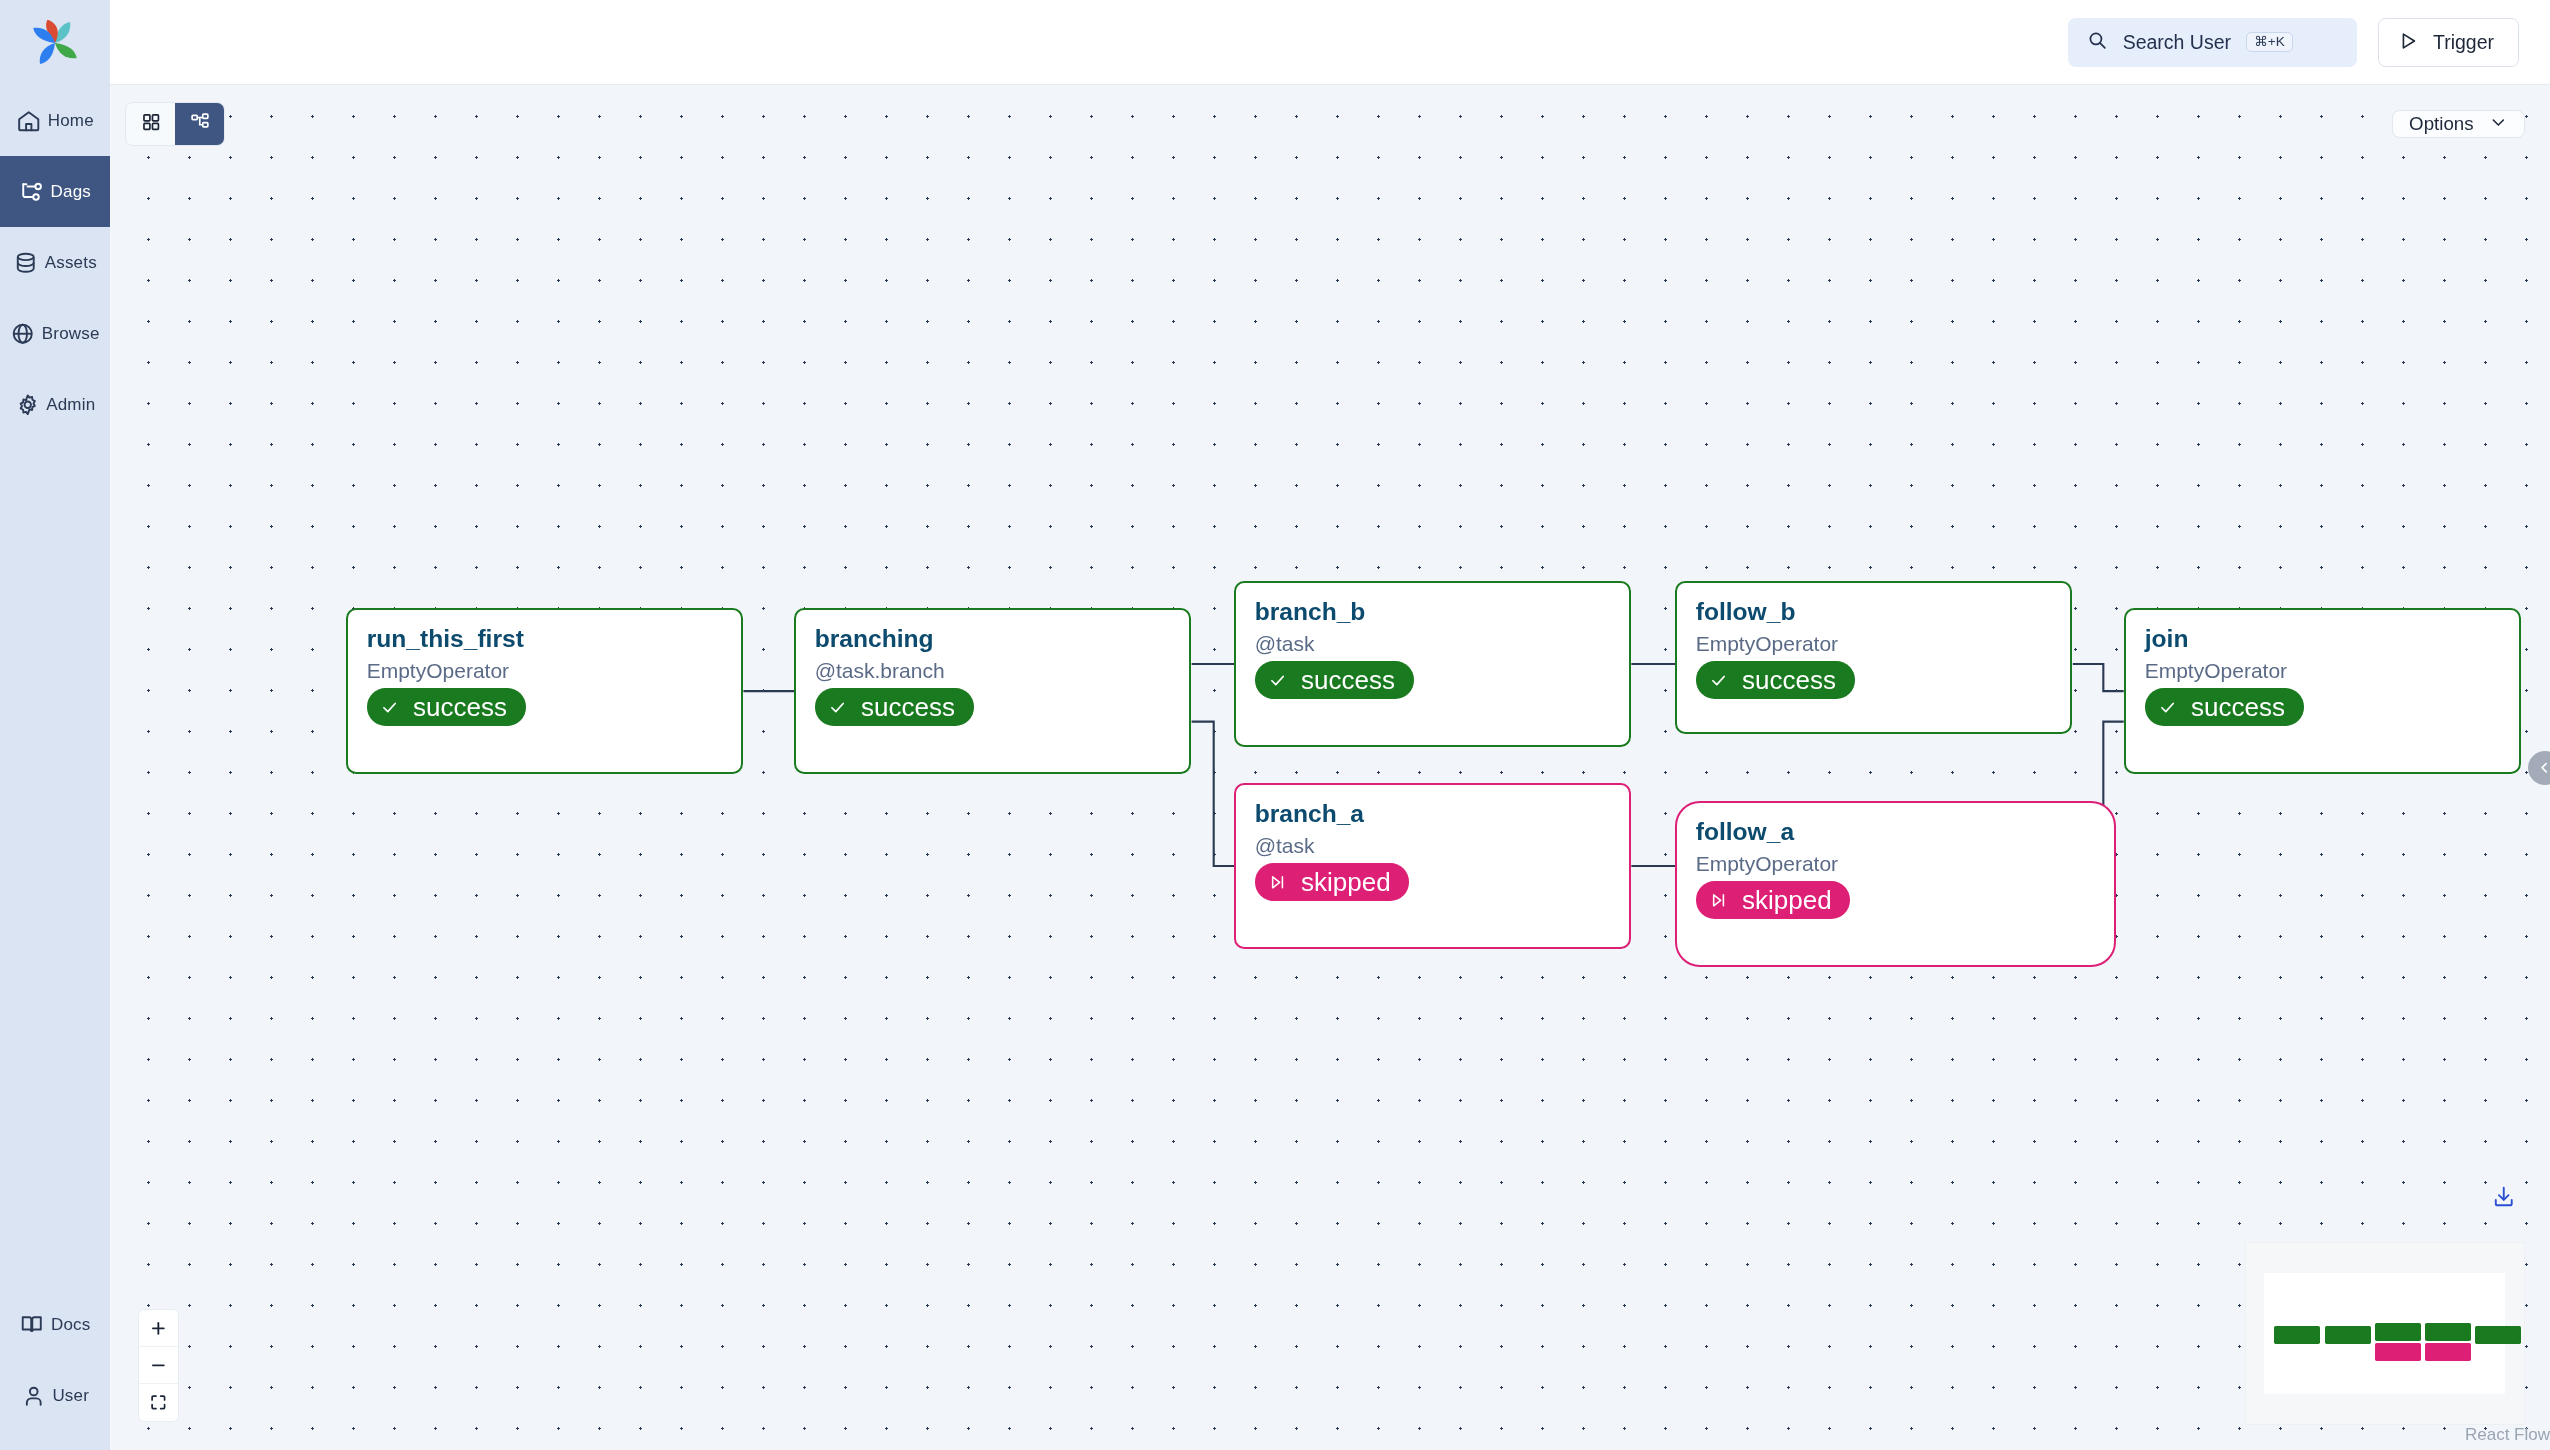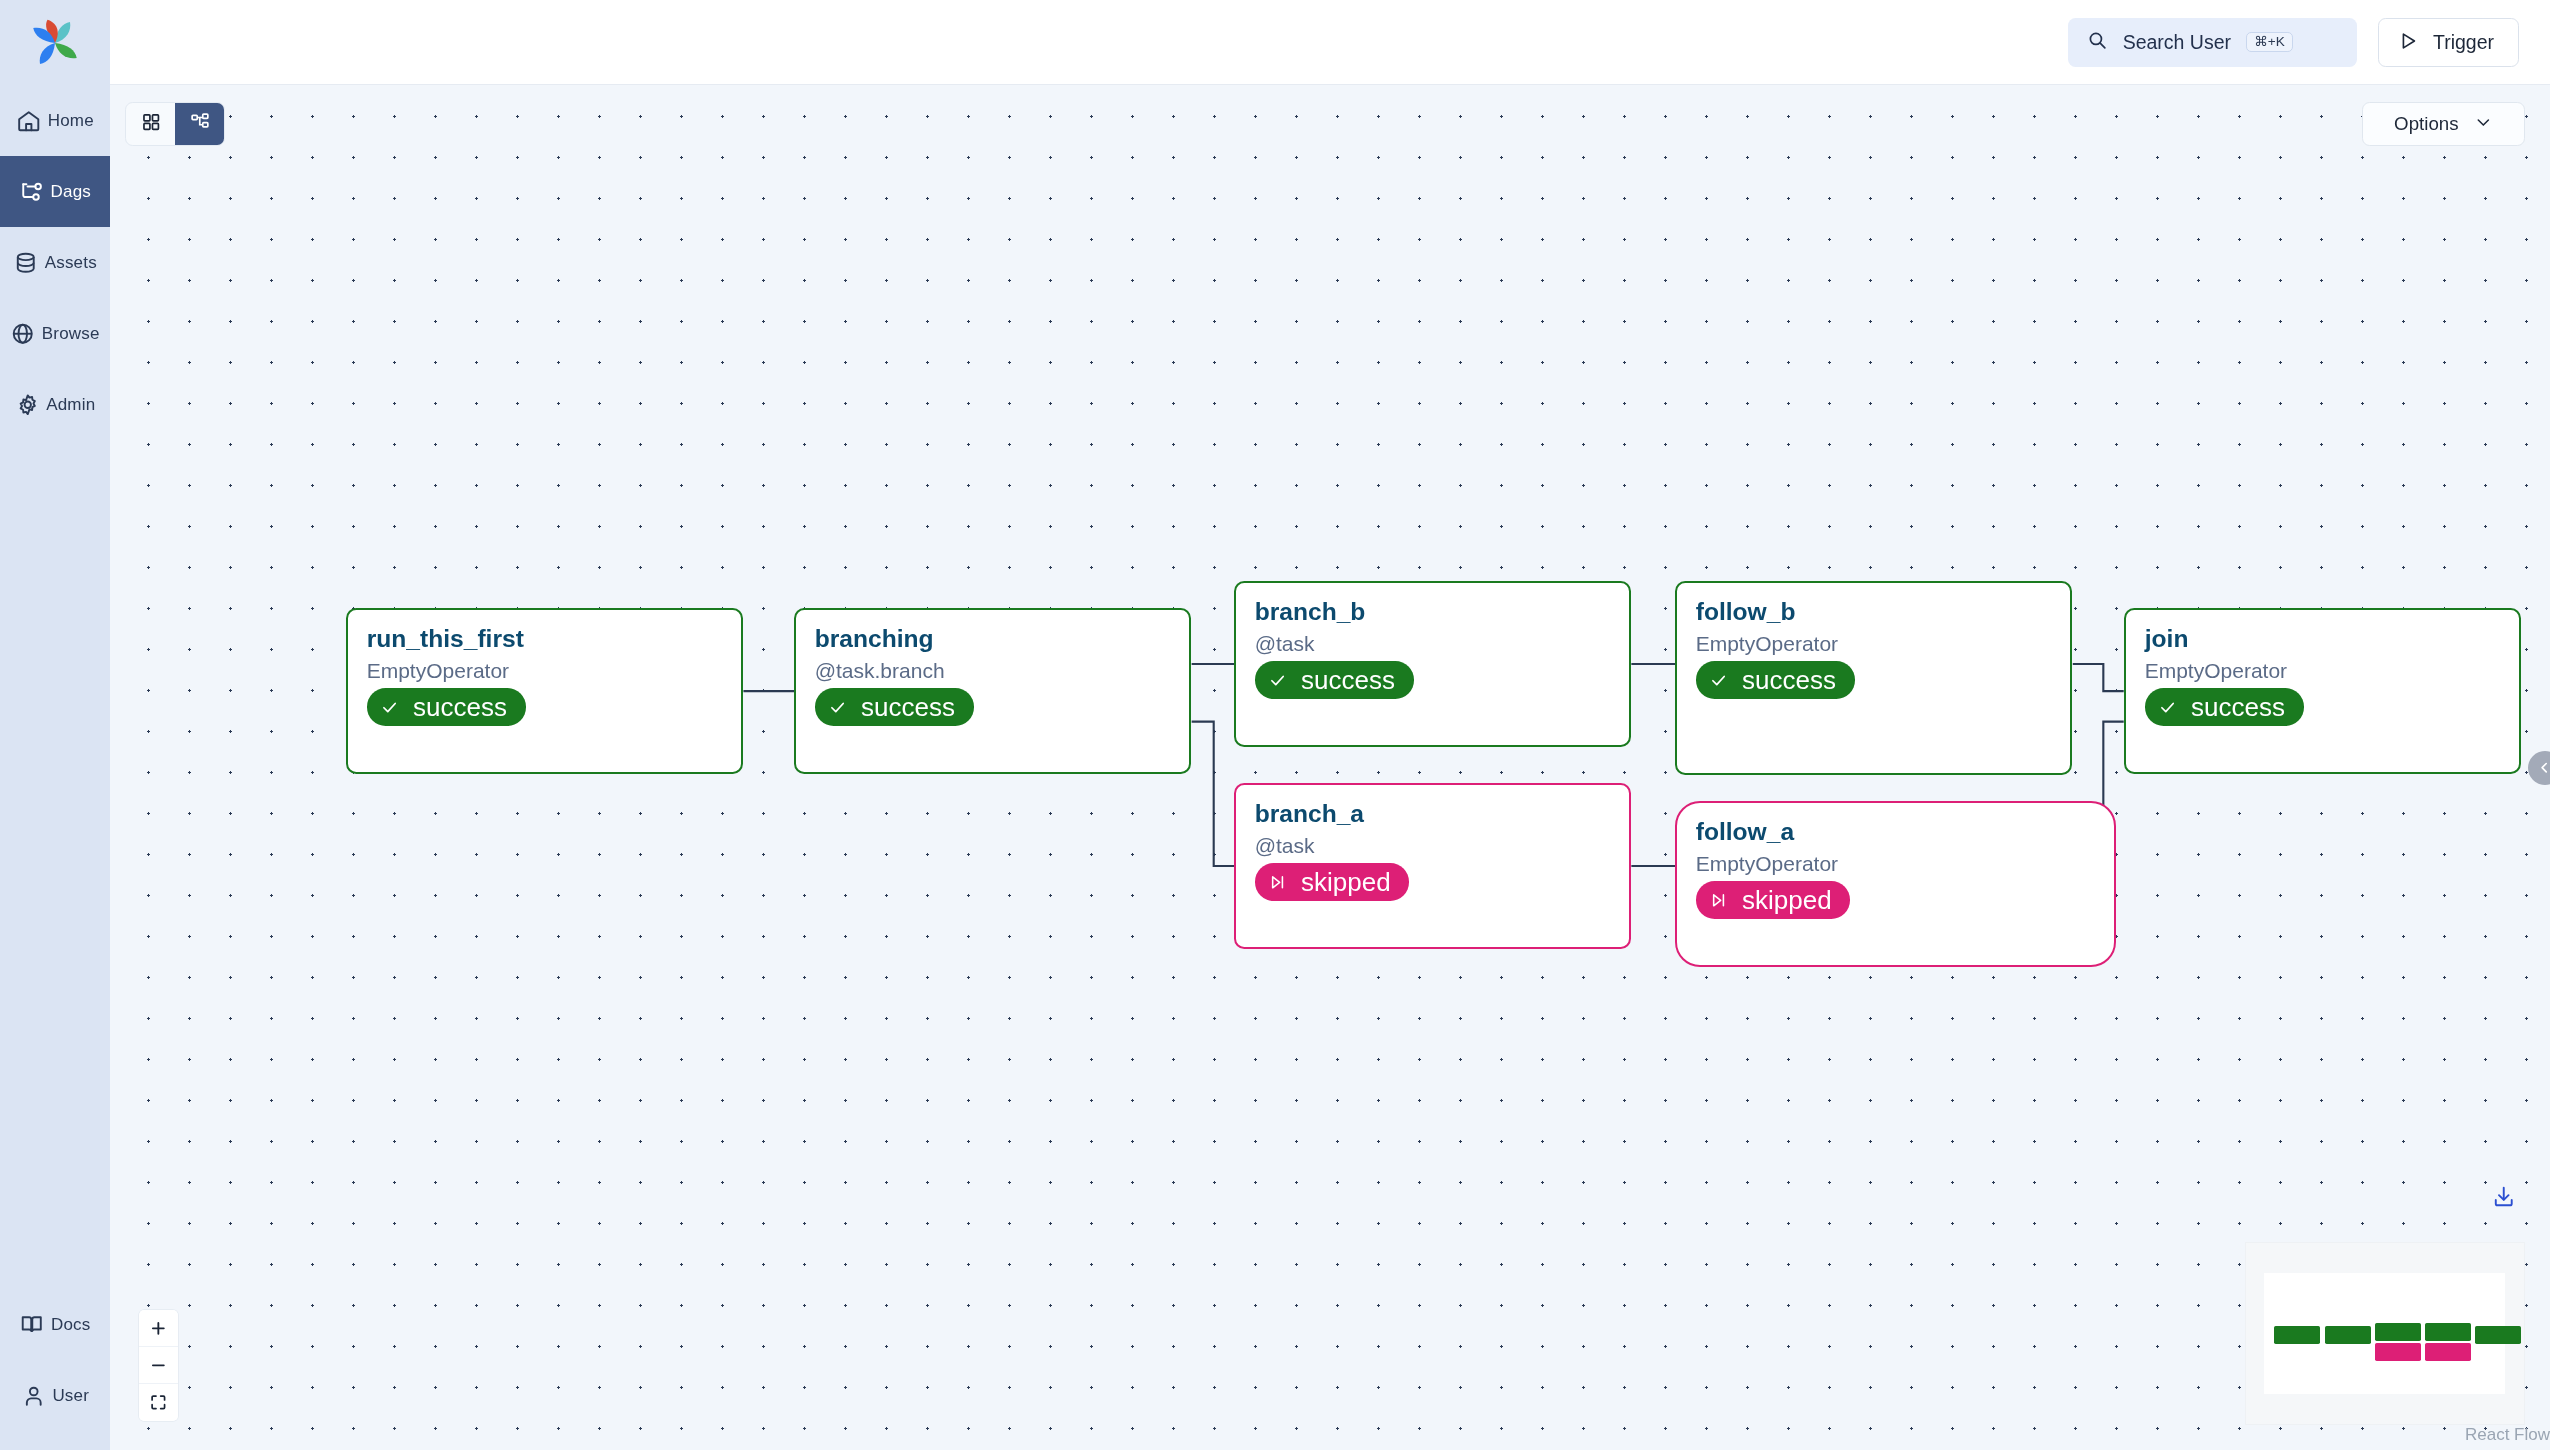--- a/index.html
+++ b/index.html
@@ -104,21 +104,21 @@
     border-radius: 7.6px; overflow: hidden; height: 44px;
   }
   .seg-btn {
     width: 49px; height: 100%; display: flex; align-items: center; justify-content: center;
     cursor: pointer; color: #1b2536; background: transparent;
   }
   .seg-btn.active { background: #3f5683; color: #ffffff; }
   .options-btn {
     margin-left: auto; display: flex; align-items: center; gap: 15.3px;
     border: 0.8px solid #e0e7ef; border-radius: 7.6px; background: #fbfdff;
-    height: 44px; padding: 0 31px; cursor: pointer;
+    height: 28px; padding: 0 16px; cursor: pointer;
   }
   .options-btn .ob-text { font-size: 18.7px; color: #1d2738; }
 
   
   .graph { position: absolute; inset: 0; }
   .graph svg.edges { position: absolute; inset: 0; width: 100%; height: 100%; }
   .node {
     position: absolute; background: #ffffff; border-radius: 10.2px;
     border: 2.5px solid #1a7a1f; padding: 15.3px 18.7px 13.6px 18.7px;
     display: flex; flex-direction: column; cursor: pointer;
@@ -397,21 +397,21 @@
             <span>
               <svg width="18.7" height="18.7" viewBox="0 0 24 24" fill="none" stroke="#ffffff" stroke-width="2" stroke-linecap="round" stroke-linejoin="round">
                   <path d="M6 5 15 12 6 19z"></path>
                   <path d="M18.5 5v14"></path>
                 </svg>
             </span>
             <span>skipped</span>
           </span>
         </div>
 
-        <div class="node" style="left:1565px; top:496px; width:397px; height:194px;">
+        <div class="node" style="left:1565px; top:496px; width:397px; height:153px;">
           <span class="node-title">follow_b</span>
           <span class="node-type">EmptyOperator</span>
           <span class="badge">
             <span>
               <svg width="18.7" height="18.7" viewBox="0 0 24 24" fill="none" stroke="#ffffff" stroke-width="2.2" stroke-linecap="round" stroke-linejoin="round">
                   <path d="M5 12.5 10 17.5 19.5 7"></path>
                 </svg>
             </span>
             <span>success</span>
           </span>

